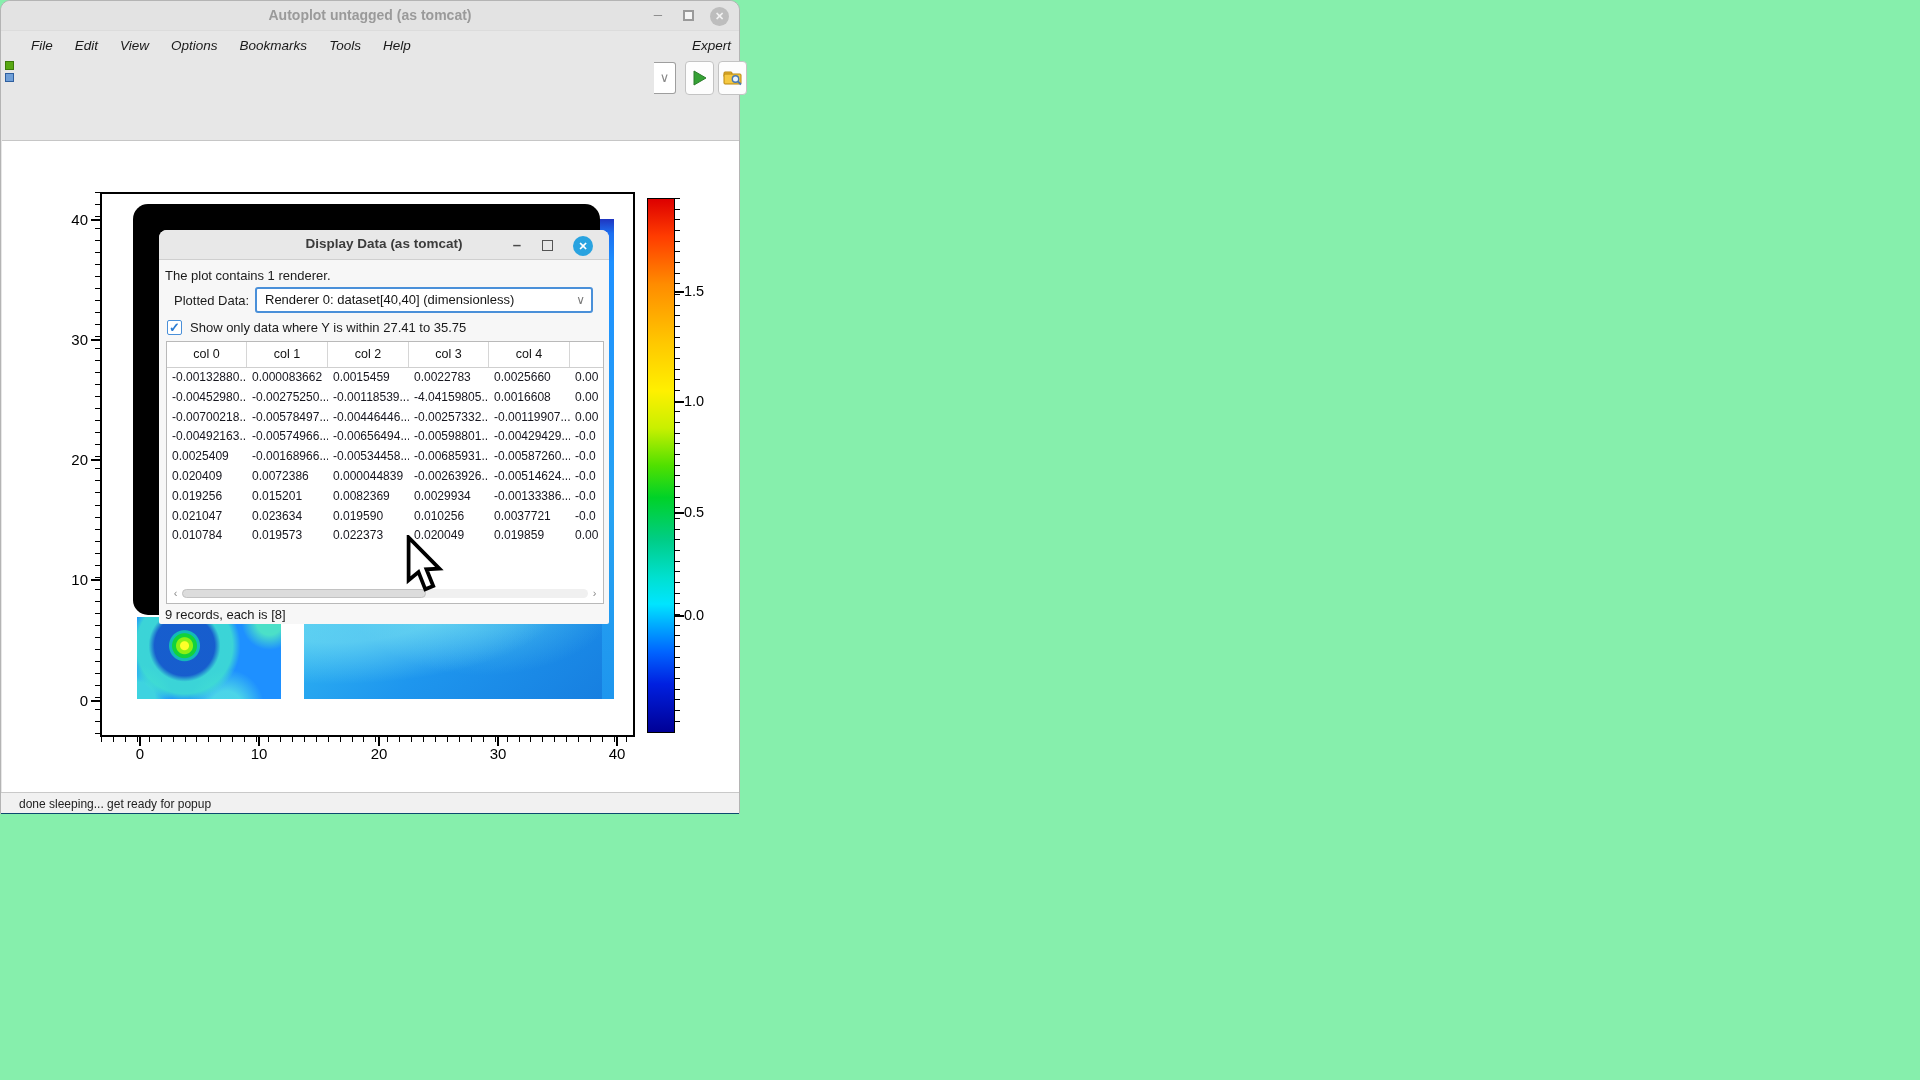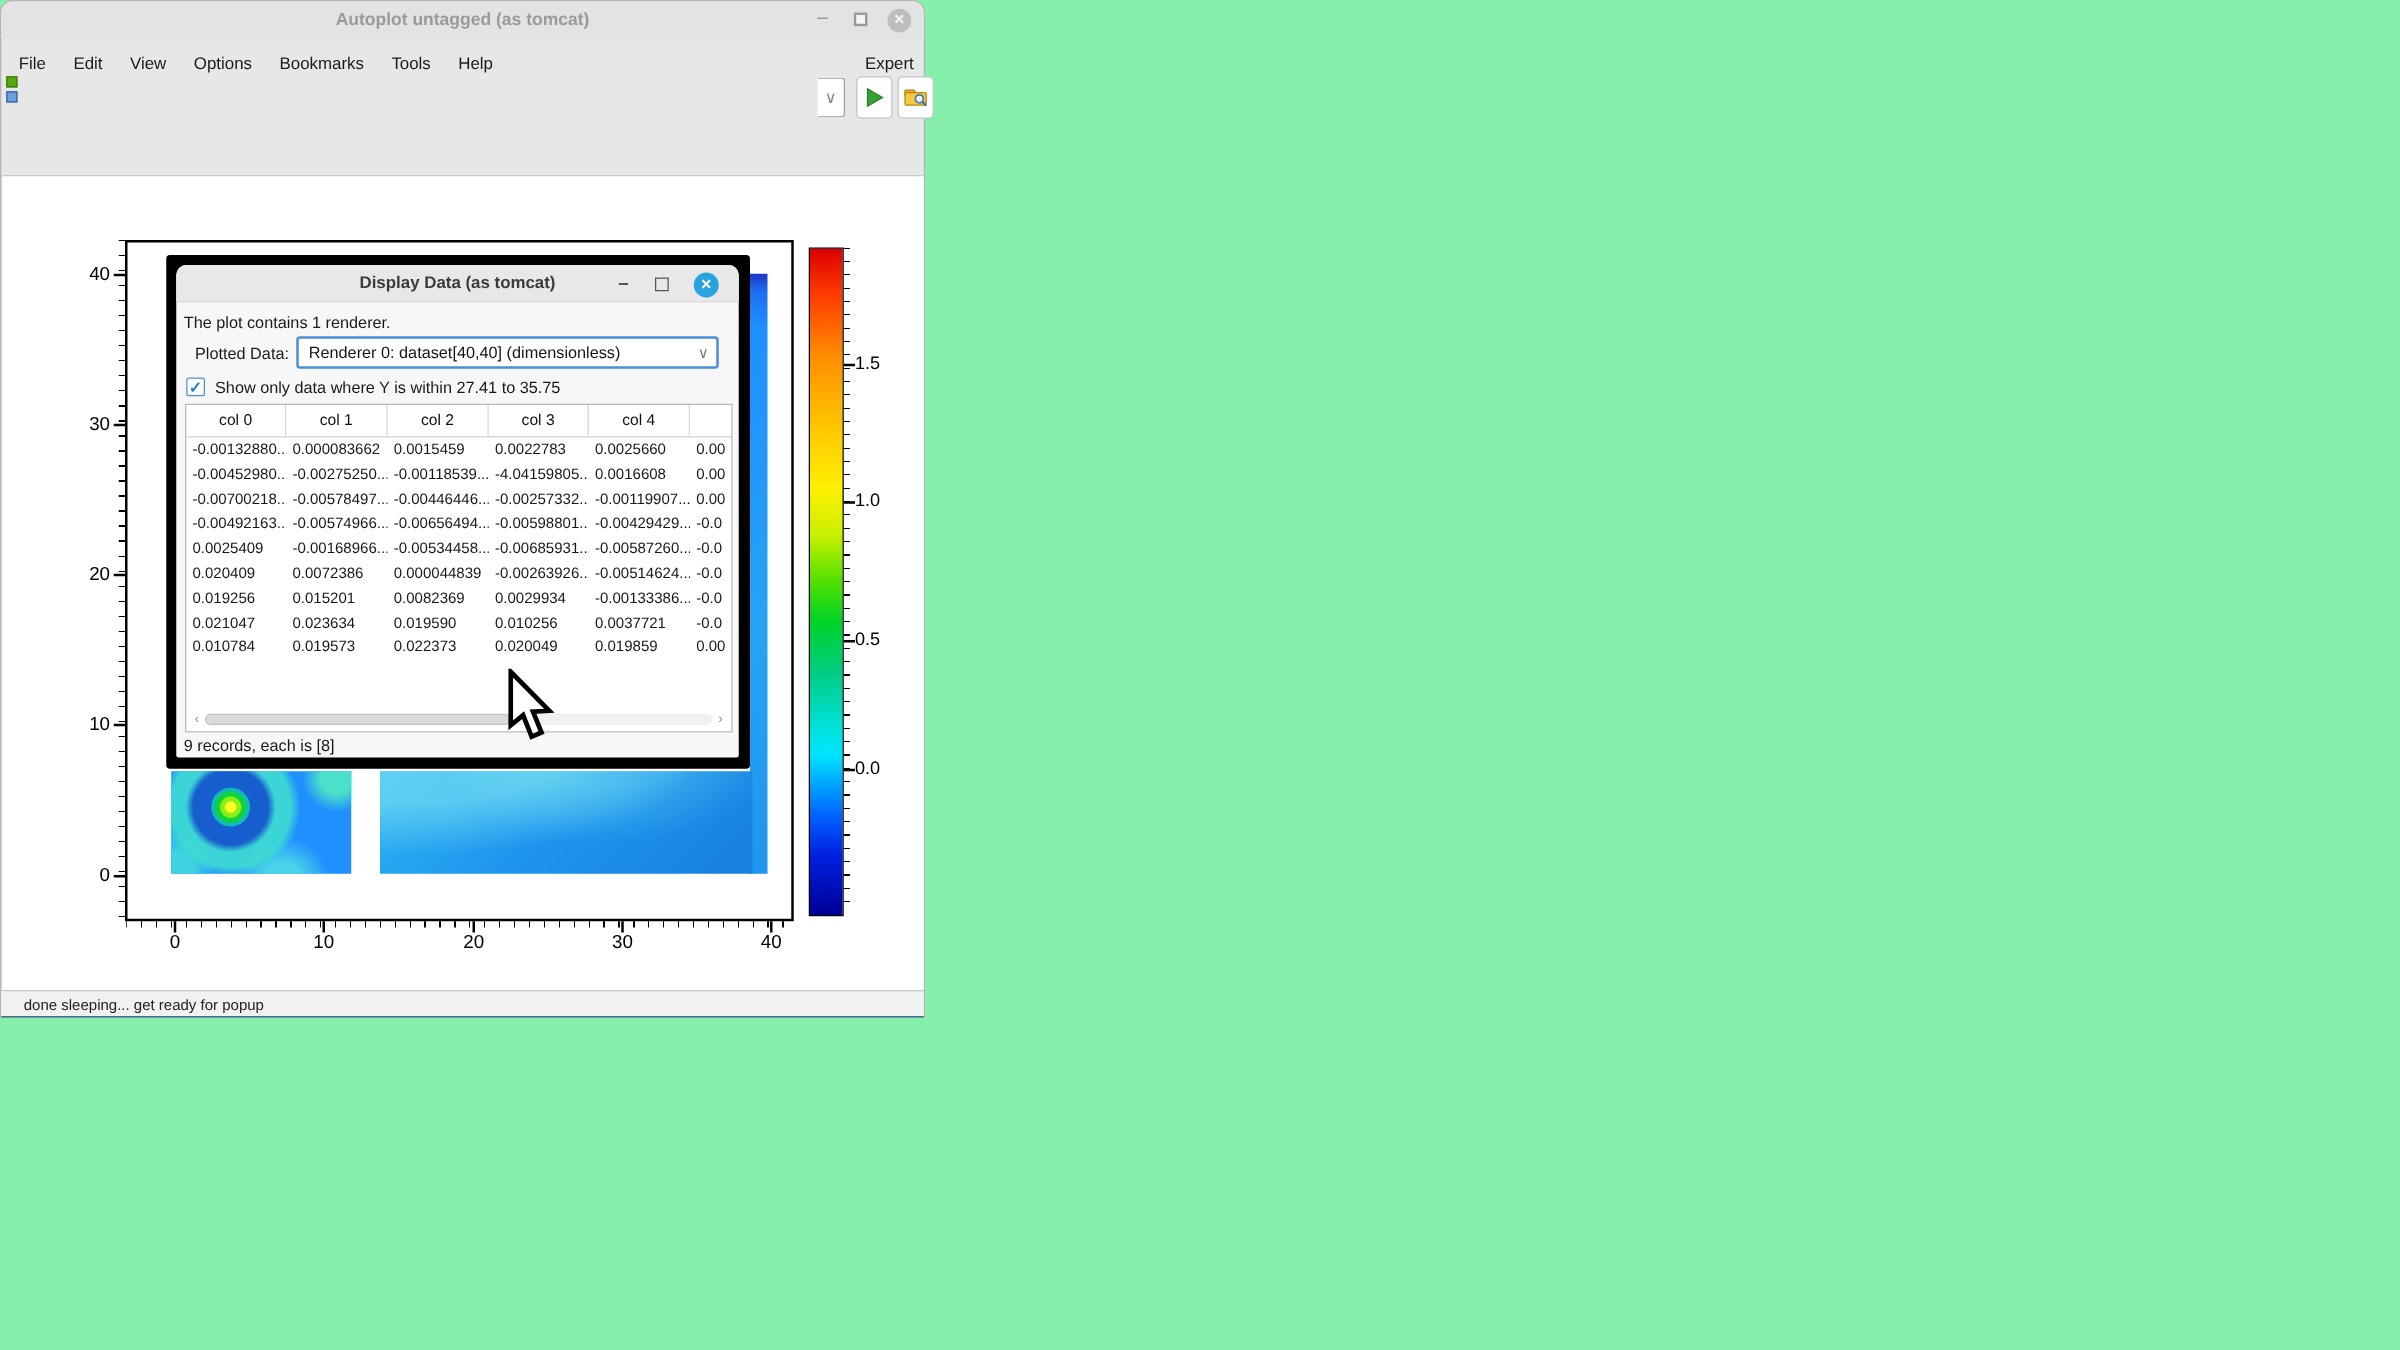--- a/index.html
+++ b/index.html
@@ -14,21 +14,21 @@
     border-radius:10px 10px 0 0; border-bottom:1px solid #dcdcdc; }
   .win-title { position:absolute; left:0; right:0; top:6px; text-align:center;
     font-size:14px; font-weight:bold; color:#9a9a9a; }
   .wbtn { position:absolute; top:6px; width:18px; height:18px; text-align:center; }
   .wbtn-min { right:72px; color:#8f8f8f; font-size:15px; line-height:14px; }
   .wbtn-max { right:42px; }
   .wbtn-max .sq { display:inline-block; width:11px; height:11px; border:2px solid #9a9a9a; margin-top:3px; background:#f5f5f5; }
   .wbtn-close { right:10px; width:19px; height:19px; border-radius:50%; background:#bdbdbd;
     color:#f2f2f2; font-size:11px; line-height:19px; font-weight:bold; }
 
-  .menubar { position:absolute; left:0; top:31px; width:100%; height:26px; display:flex; align-items:flex-end; padding-left:3px; }
+  .menubar { position:absolute; left:0; top:31px; width:100%; height:26px; display:flex; align-items:center; padding-left:19px;font-style:italic; }
   .menu-item { padding:0 11px; font-size:13.5px; color:#1a1a1a; }
   .menu-expert { position:absolute; right:8px; font-size:13.5px; color:#1a1a1a; }
 
   .uribar { position:absolute; left:0; top:57px; width:100%; height:40px; }
   .uri-icons { position:absolute; left:4px; top:3px; width:11px; }
   .uri-icon-a { width:9px; height:9px; background:#58a813; border:1px solid #3c7a0a; margin-bottom:3px; }
   .uri-icon-b { width:9px; height:9px; background:#6f9fd8; border:1px solid #2f5f9e; }
   .uri-field { position:absolute; left:16px; top:4px; width:637px; height:32px; background:#fff;
     border:1px solid #9e9e9e; border-radius:3px; font-size:12.5px; letter-spacing:-0.15px; color:#111;
     line-height:30px; padding:0 6px; white-space:nowrap; overflow:hidden; text-align:right; }
@@ -80,21 +80,21 @@
       radial-gradient(circle at 2% 98%, #3ed3e0 0 15px, rgba(62,211,224,0) 32px),
       radial-gradient(circle at 62% 110%, rgba(80,220,230,.9) 0 16px, rgba(80,220,230,0) 38px),
       #1e90ff; }
   .frag-right { left:302px; top:476px; width:298px; height:82px;
     background:
       radial-gradient(ellipse at 10% -20%, rgba(130,232,242,.55) 0 30%, rgba(130,232,242,0) 60%),
       radial-gradient(ellipse at 60% -30%, rgba(110,225,240,.35) 0 25%, rgba(110,225,240,0) 55%),
       linear-gradient(135deg,#2fb4f2 0%,#1e96ee 45%,#177fe0 100%); }
 
   
-  .data-dialog { left:131px; top:63px; width:467px; height:411px; background:#000; border-radius:3px; padding:8px; z-index:5; }
+  .data-dialog { left:131px; top:63px; width:467px; height:411px; background:#000; border-radius:15px; padding:26px; z-index:5; }
   .dlg-inner { position:relative; width:450px; height:394px; background:#f7f7f7; border-radius:8px 8px 2px 2px; }
   .dlg-titlebar { position:absolute; left:0; top:0; width:100%; height:30px; background:#e8e8e8;
     border-bottom:1px solid #cfcfcf; border-radius:8px 8px 0 0; }
   .dlg-title { position:absolute; left:0; right:0; top:6px; text-align:center; font-size:13.5px; font-weight:bold; color:#3c3c3c; }
   .dbtn { position:absolute; top:6px; }
   .dbtn-min { right:88px; color:#4a4a4a; font-size:15px; font-weight:bold; }
   .dbtn-max { right:56px; }
   .dbtn-max .sq { display:inline-block; width:11px; height:11px; border:1.8px solid #555; margin-top:4px; }
   .dbtn-close { right:16px; width:20px; height:20px; border-radius:50%; background:#29a3e0;
     color:#fff; text-align:center; font-size:11px; line-height:20px; font-weight:bold; }

